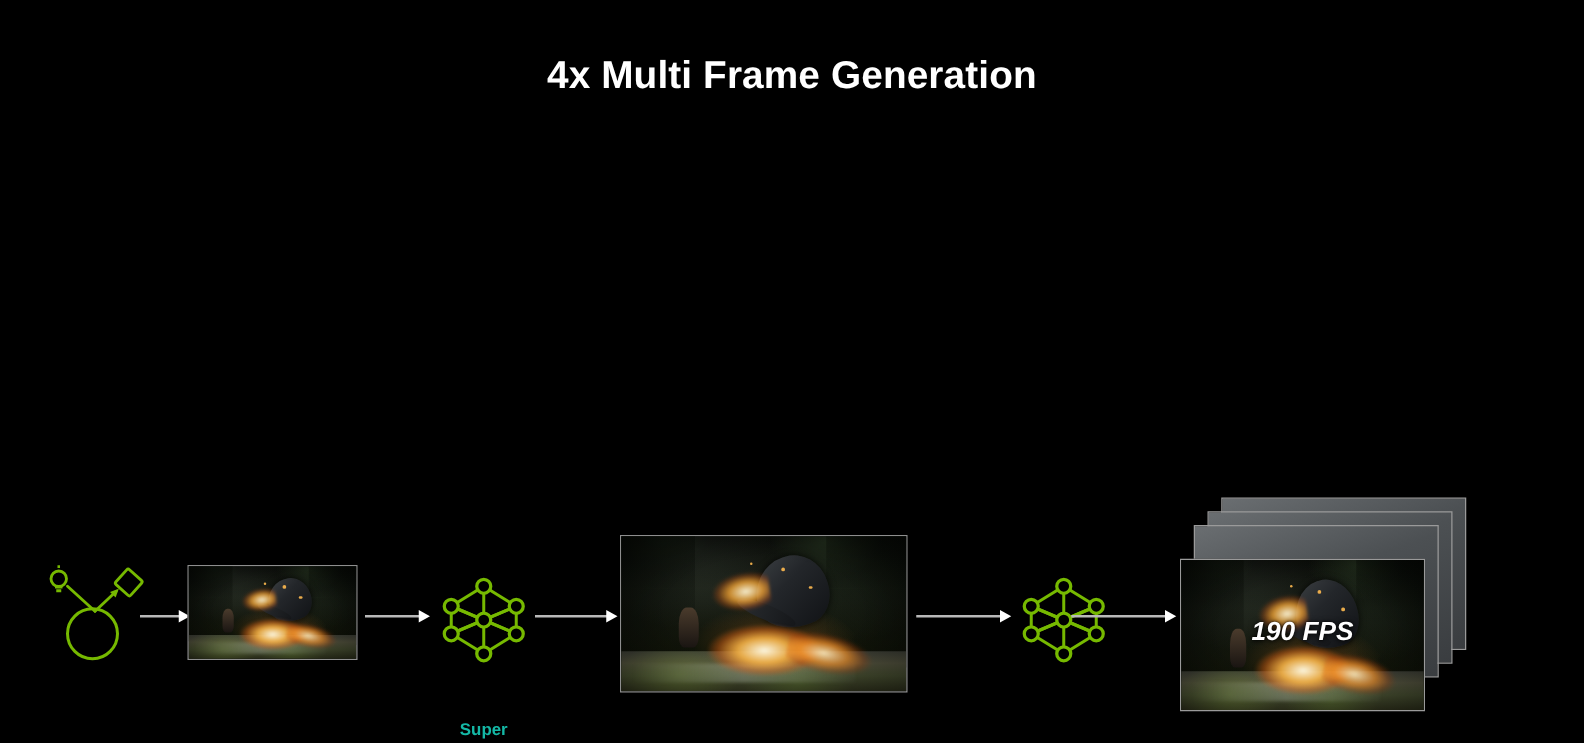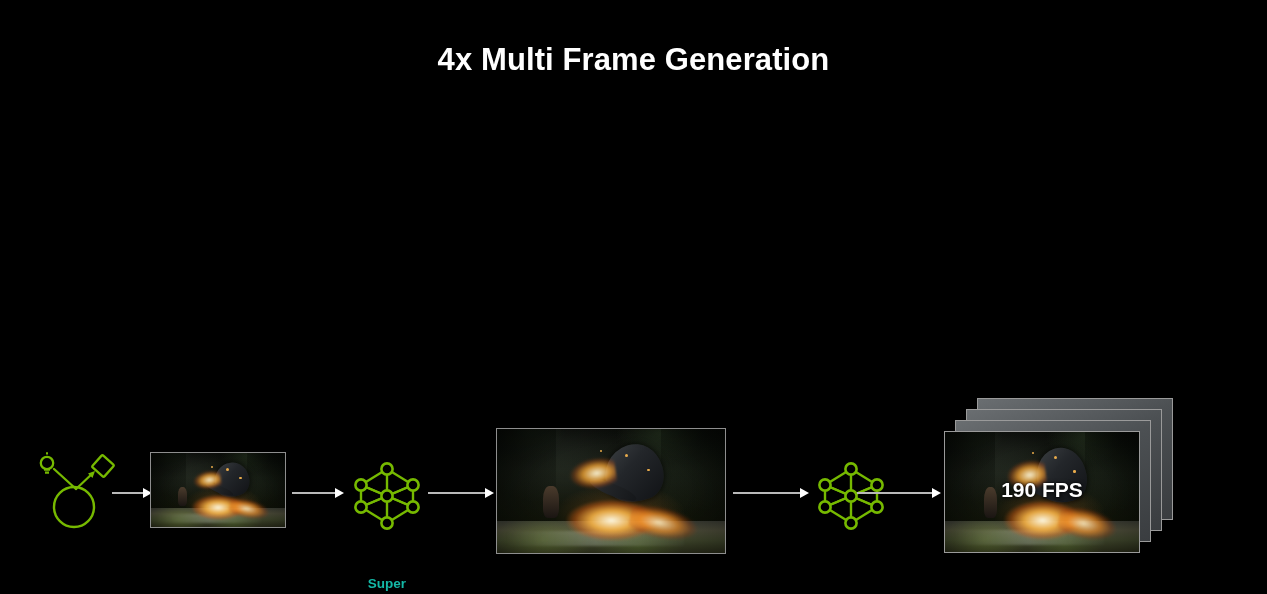--- a/index.html
+++ b/index.html
@@ -178,24 +178,25 @@
   .stack-back {
     position:absolute;
     width:196px; height:122px;
     border:1px solid #9a9a9a;
     background:linear-gradient(160deg,#6a6e71 0%, #4c5053 40%, #3a3d40 100%);
   }
   #stack-b3 { left:33px; top:0px;  }
   #stack-b2 { left:22px; top:11px; }
   #stack-b1 { left:11px; top:22px; }
   #stack-front {
-    position:absolute; left:0px; top:33px;
+    position:absolute; left:0px; top:49px;
     width:196px; height:122px;
     border:1px solid #9a9a9a; overflow:hidden;
     background:#0a0b09;
+    font-style:italic;
   }
   #fps-label {
     position:absolute; left:0; right:0; top:46px;
     text-align:center; color:#ffffff;
     font-size:21px; font-weight:bold;
     text-shadow:0 1px 5px rgba(0,0,0,0.85), 0 0 2px rgba(0,0,0,0.9);
     z-index:5;
   }
 </style>
 </head>

